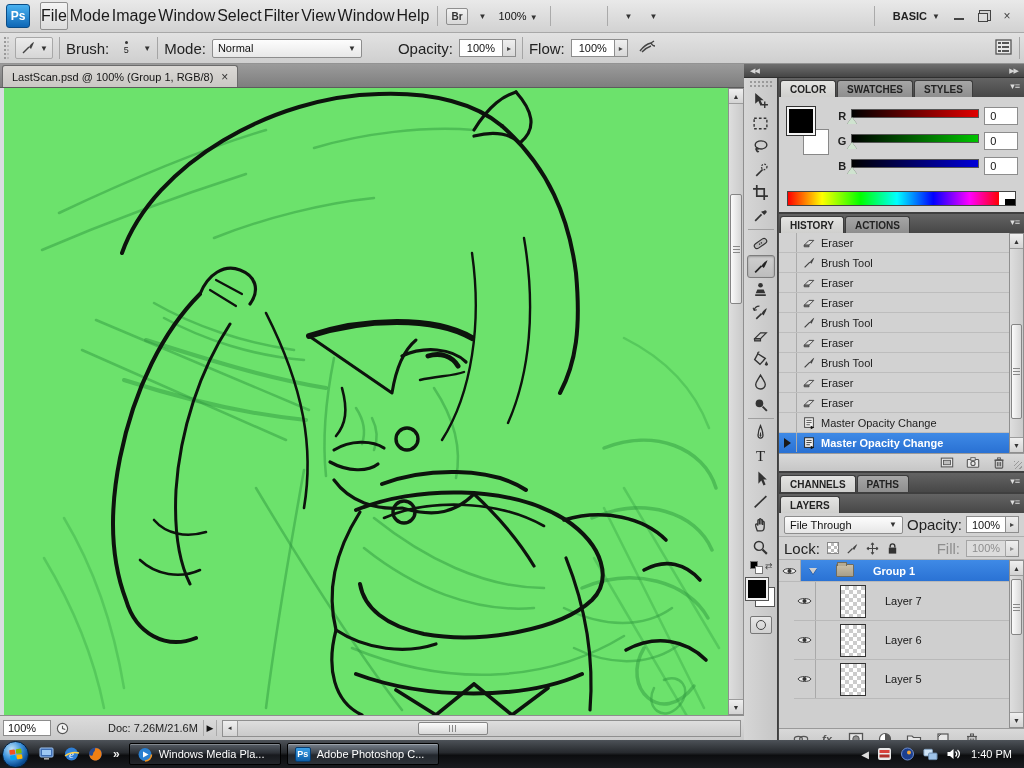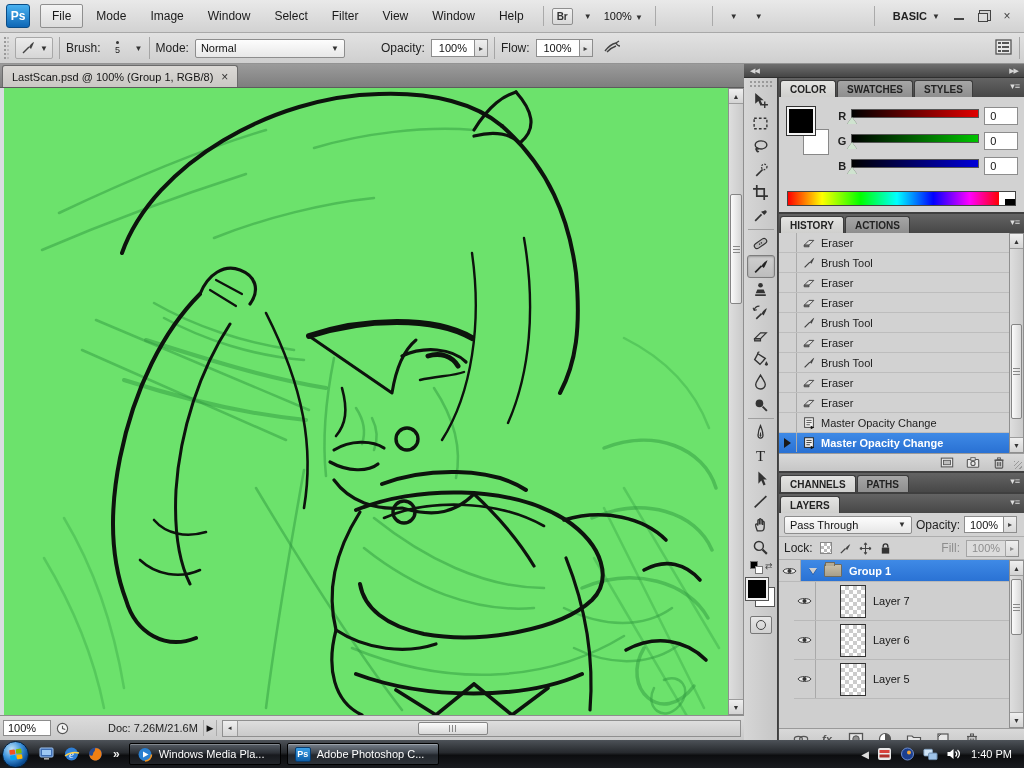--- a/index.html
+++ b/index.html
@@ -3,39 +3,39 @@
 <meta charset="utf-8">
 <style>
   * { margin:0; padding:0; box-sizing:border-box; }
   html,body { width:1024px; height:768px; overflow:hidden; }
   body { font-family:"Liberation Sans", sans-serif; font-size:11px; color:#111; background:#d4d4d4; position:relative; }
   .abs { position:absolute; }
 
   
   #menubar { left:0; top:0; width:1024px; height:33px; background:linear-gradient(#e9e9e9,#d2d2d2); border-bottom:1px solid #a8a8a8; display:flex; align-items:center; padding:0 6px; gap:2px; }
   .ps-logo { width:24px; height:24px; border-radius:3px; background:linear-gradient(#49b1f0,#0e67b6); color:#fff; font-weight:bold; font-size:12px; display:flex; align-items:center; justify-content:center; border:1px solid #0a4c86; margin-right:8px; }
-  .menu-item { padding:4px 11px; font-size:12px; color:#1a1a1a; }
+  .menu-item { padding:4px 0; font-size:16px; color:#1a1a1a; }
   .menu-item.first { border:1px solid #8f8f8f; border-radius:2px; background:linear-gradient(#f4f4f4,#dcdcdc); }
   .mb-sep { width:1px; height:20px; background:#aaa; margin:0 6px; }
   .mb-btn { border:1px solid #8f8f8f; border-radius:2px; background:linear-gradient(#f2f2f2,#d8d8d8); padding:2px 4px; font-size:10px; font-weight:bold; color:#333; }
   .mb-ico { display:flex; align-items:center; gap:3px; padding:0 6px; color:#333; }
   .dd { font-size:8px; color:#333; }
   .zoom-label { font-size:11px; padding:0 4px; }
   .spacer { flex:1; }
   .workspace { font-size:11px; font-weight:bold; color:#222; display:flex; gap:5px; align-items:center; padding:0 10px; }
   .winbtns { display:flex; gap:10px; align-items:center; padding-right:4px; }
   .wb { width:14px; height:12px; display:flex; align-items:center; justify-content:center; color:#444; font-size:12px; }
   .wb-min { border-bottom:2px solid #444; height:8px; width:10px; }
   .wb-restore { width:10px; height:9px; border:1px solid #444; box-shadow:2px -2px 0 -0px #d2d2d2, 2px -2px 0 1px #444; margin-top:2px; }
 
   
   #optionsbar { left:0; top:33px; width:1024px; height:31px; background:linear-gradient(#e2e2e2,#cfcfcf); border-bottom:1px solid #939393; display:flex; align-items:center; padding:0 4px; gap:6px; }
   .grip-v { width:5px; height:22px; border-left:2px dotted #999; border-right:2px dotted #bbb; }
   .ob-chip { display:flex; align-items:center; gap:4px; padding:2px 4px; border:1px solid #a8a8a8; border-radius:2px; background:linear-gradient(#ececec,#d6d6d6); }
-  .ob-label { font-size:12px; color:#222; }
+  .ob-label { font-size:15px; color:#222; }
   .brush-preview { width:22px; height:22px; display:flex; flex-direction:column; align-items:center; justify-content:center; }
   .brush-dot { width:3px; height:3px; border-radius:50%; background:#333; margin-bottom:1px; }
   .brush-size { font-size:9px; color:#222; }
   .ob-sep { width:1px; height:22px; background:#a5a5a5; }
   .select-box { display:flex; align-items:center; justify-content:space-between; width:150px; height:19px; background:linear-gradient(#fdfdfd,#e8e8e8); border:1px solid #8d8d8d; border-radius:2px; padding:0 5px; font-size:11px; }
   .num-field { width:44px; height:18px; background:#fff; border:1px solid #8d8d8d; display:flex; align-items:center; justify-content:center; font-size:11px; }
   .spin-btn { width:13px; height:18px; border:1px solid #8d8d8d; border-left:none; background:linear-gradient(#efefef,#d8d8d8); display:flex; align-items:center; justify-content:center; font-size:8px; color:#444; }
   .field-pair { display:flex; }
 
   
@@ -136,21 +136,21 @@
   #layers-lock { height:23px; background:#d2d2d2; display:flex; align-items:center; gap:6px; padding:0 5px; border-bottom:1px solid #aeaeae; }
   .lock-ico { width:14px; height:14px; display:flex; align-items:center; justify-content:center; }
   .lock-ico svg { width:13px; height:13px; }
   .dim { color:#8e8e8e; }
   .fill-field { width:40px; height:17px; border:1px solid #a5a5a5; background:#dcdcdc; color:#8e8e8e; display:flex; align-items:center; justify-content:center; font-size:11px; }
   .mini-checker { width:12px; height:12px; border:1px solid #888; background-color:#fff; background-image:linear-gradient(45deg,#bbb 25%,transparent 25%,transparent 75%,#bbb 75%),linear-gradient(45deg,#bbb 25%,transparent 25%,transparent 75%,#bbb 75%); background-size:6px 6px; background-position:0 0,3px 3px; }
   #layers-list { height:168px; overflow:hidden; position:relative; background:#cfcfcf; }
   .layer-row { display:flex; align-items:stretch; border-bottom:1px solid #b9b9b9; }
   .eye-col { width:22px; border-right:1px solid #a9a9a9; display:flex; align-items:center; justify-content:center; background:#cfcfcf; flex:none; }
   .eye-col svg { width:15px; height:10px; }
-  .layer-main { flex:1; display:flex; align-items:center; gap:7px; padding-left:6px; }
+  .layer-main { flex:1; display:flex; align-items:center; gap:19px; padding-left:6px; }
   .layer-row.group { height:22px; }
   .layer-row.group .layer-main { background:linear-gradient(#3f8ae6,#2a72d4); color:#fff; font-weight:bold; }
   .disc { width:0; height:0; border-left:4px solid transparent; border-right:4px solid transparent; border-top:6px solid #cfcfcf; margin-left:2px; filter:drop-shadow(0 1px 0 #1c4f96); }
   .folder-ico { width:18px; height:13px; background:linear-gradient(#c9bfa8,#a89f8a); border:1px solid #6f6b5e; border-radius:1px; position:relative; }
   .folder-ico:before { content:""; position:absolute; left:0; top:-3px; width:8px; height:3px; background:#b4ab94; border:1px solid #6f6b5e; border-bottom:none; border-radius:1px 1px 0 0; }
   .layer-row.normal { height:39px;margin-left:15px; }
   .layer-thumb { width:26px; height:33px; border:1px solid #333; background-color:#fff; background-image:linear-gradient(45deg,#ccc 25%,transparent 25%,transparent 75%,#ccc 75%),linear-gradient(45deg,#ccc 25%,transparent 25%,transparent 75%,#ccc 75%); background-size:8px 8px; background-position:0 0,4px 4px; }
   .layer-name { font-size:11px; color:#161616; }
   #layers-vsb { position:absolute; right:0; top:0; bottom:0; width:15px; }
   #layers-vsb .sb-thumb { height:56px; margin-top:3px; }
@@ -785,21 +785,21 @@
     </div>
     <div class="gap2"></div>
 
     <div class="panel-tabs">
       <div class="ptab active">LAYERS</div>
       <div class="pmenu">▾≡</div>
     </div>
     <div class="panel-body">
       <div id="layers-head">
         <div class="blend-select">
-          <span>Pass Through</span>
+          <span>File Through</span>
           <span class="dd">▼</span>
         </div>
         <span class="ob-label">Opacity:</span>
         <div class="field-pair">
           <div class="num-field" style="width:40px;height:17px">100%</div>
           <div class="spin-btn" style="height:17px">▸</div>
         </div>
       </div>
       <div id="layers-lock">
         <span class="ob-label">Lock:</span>

